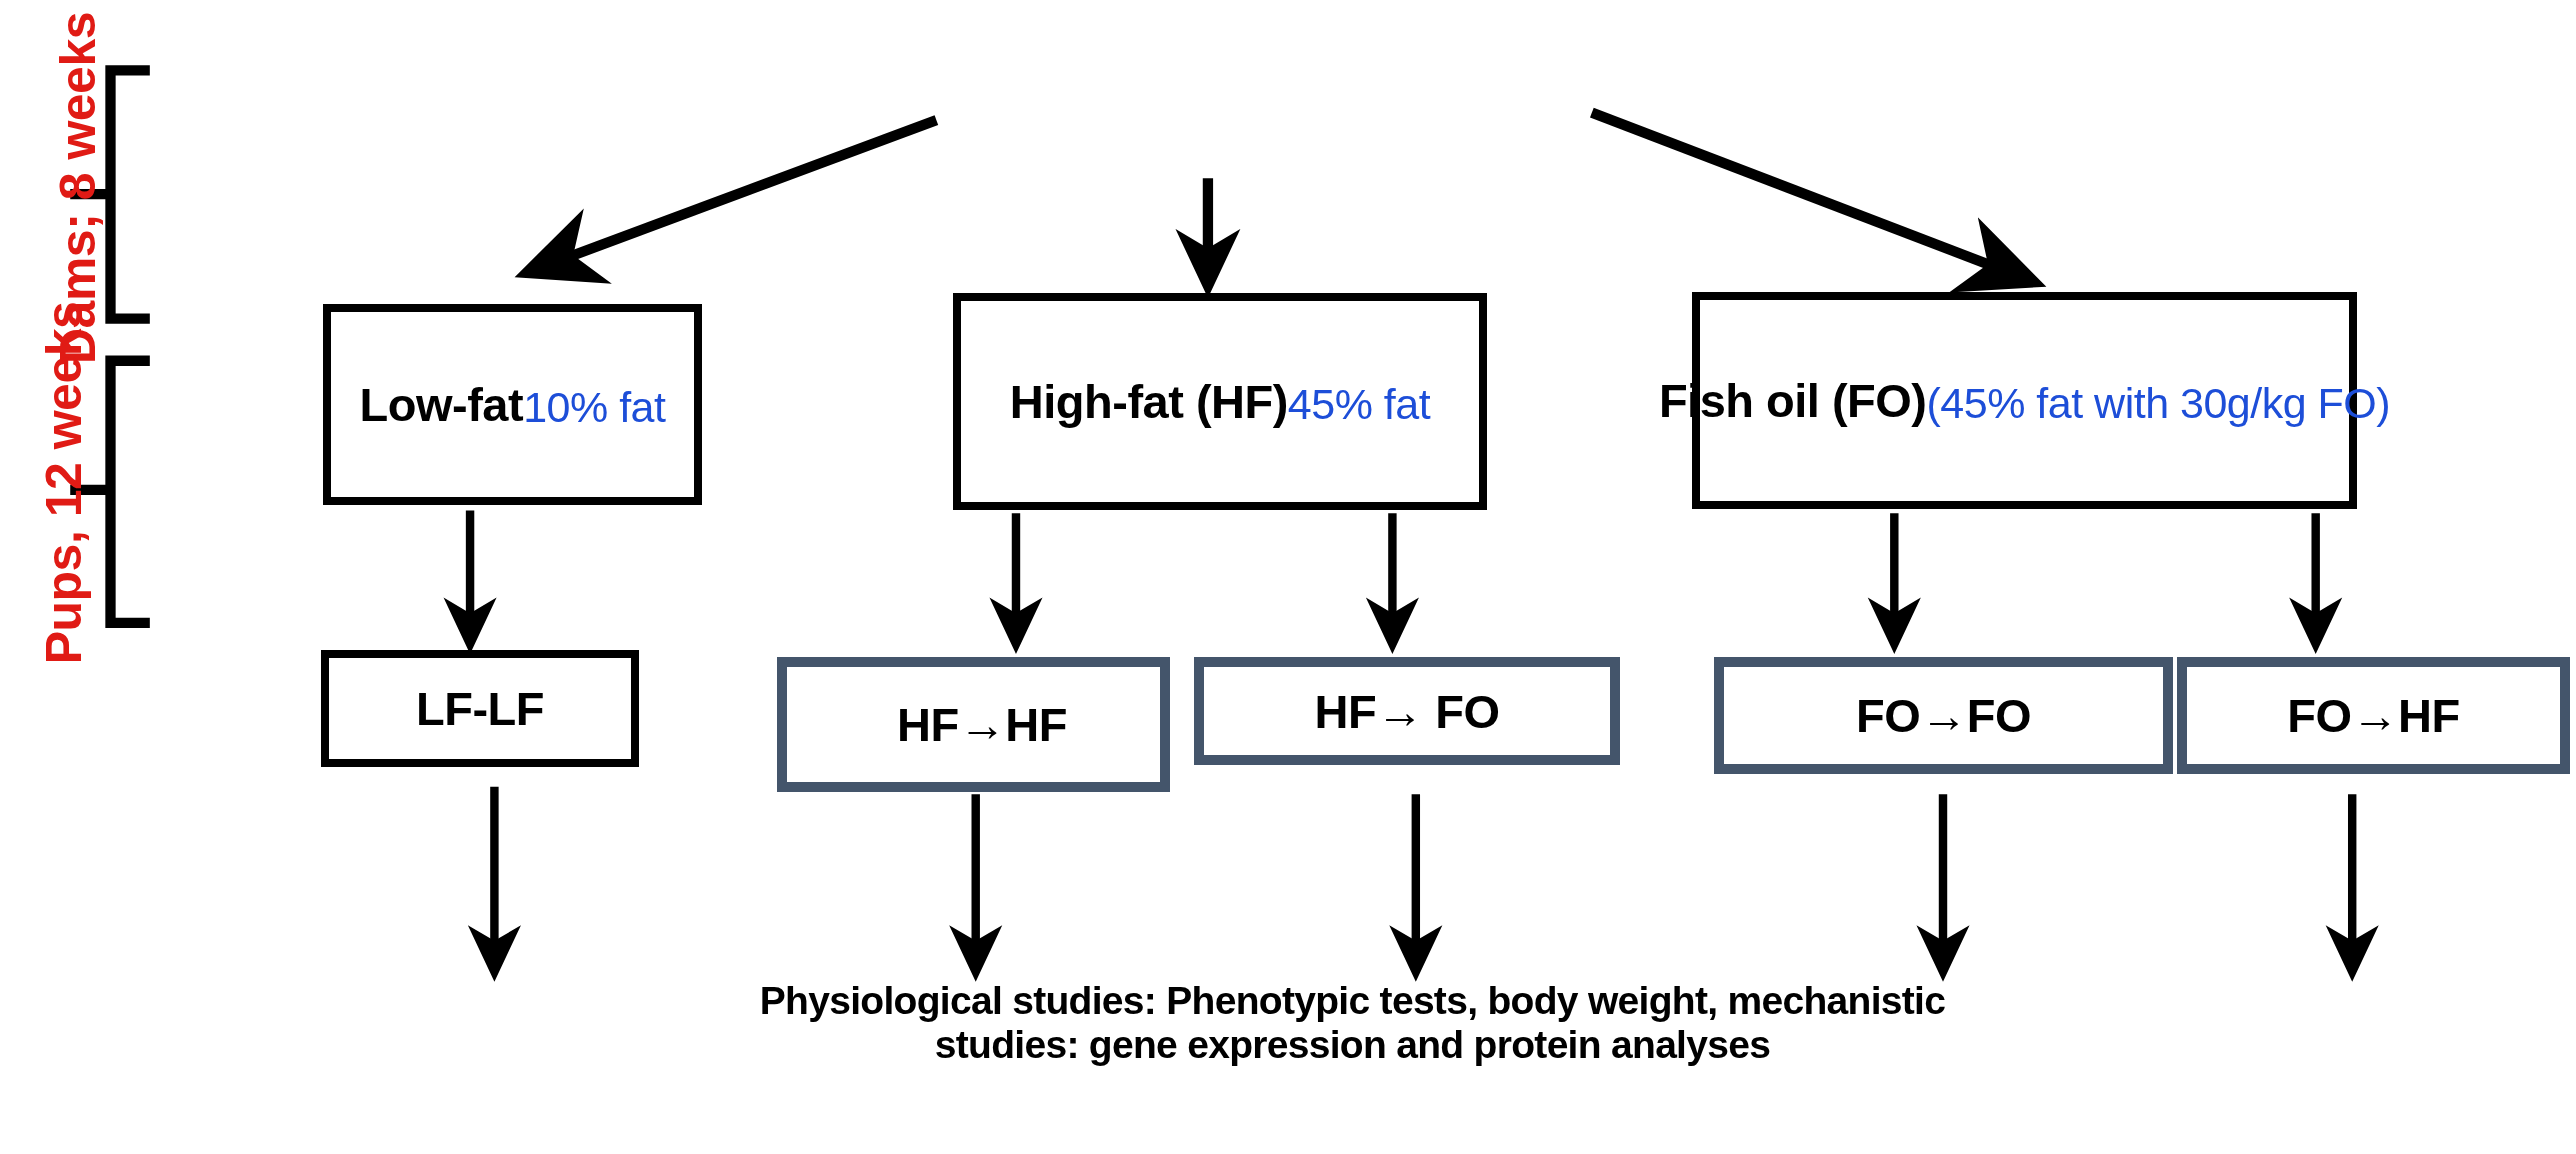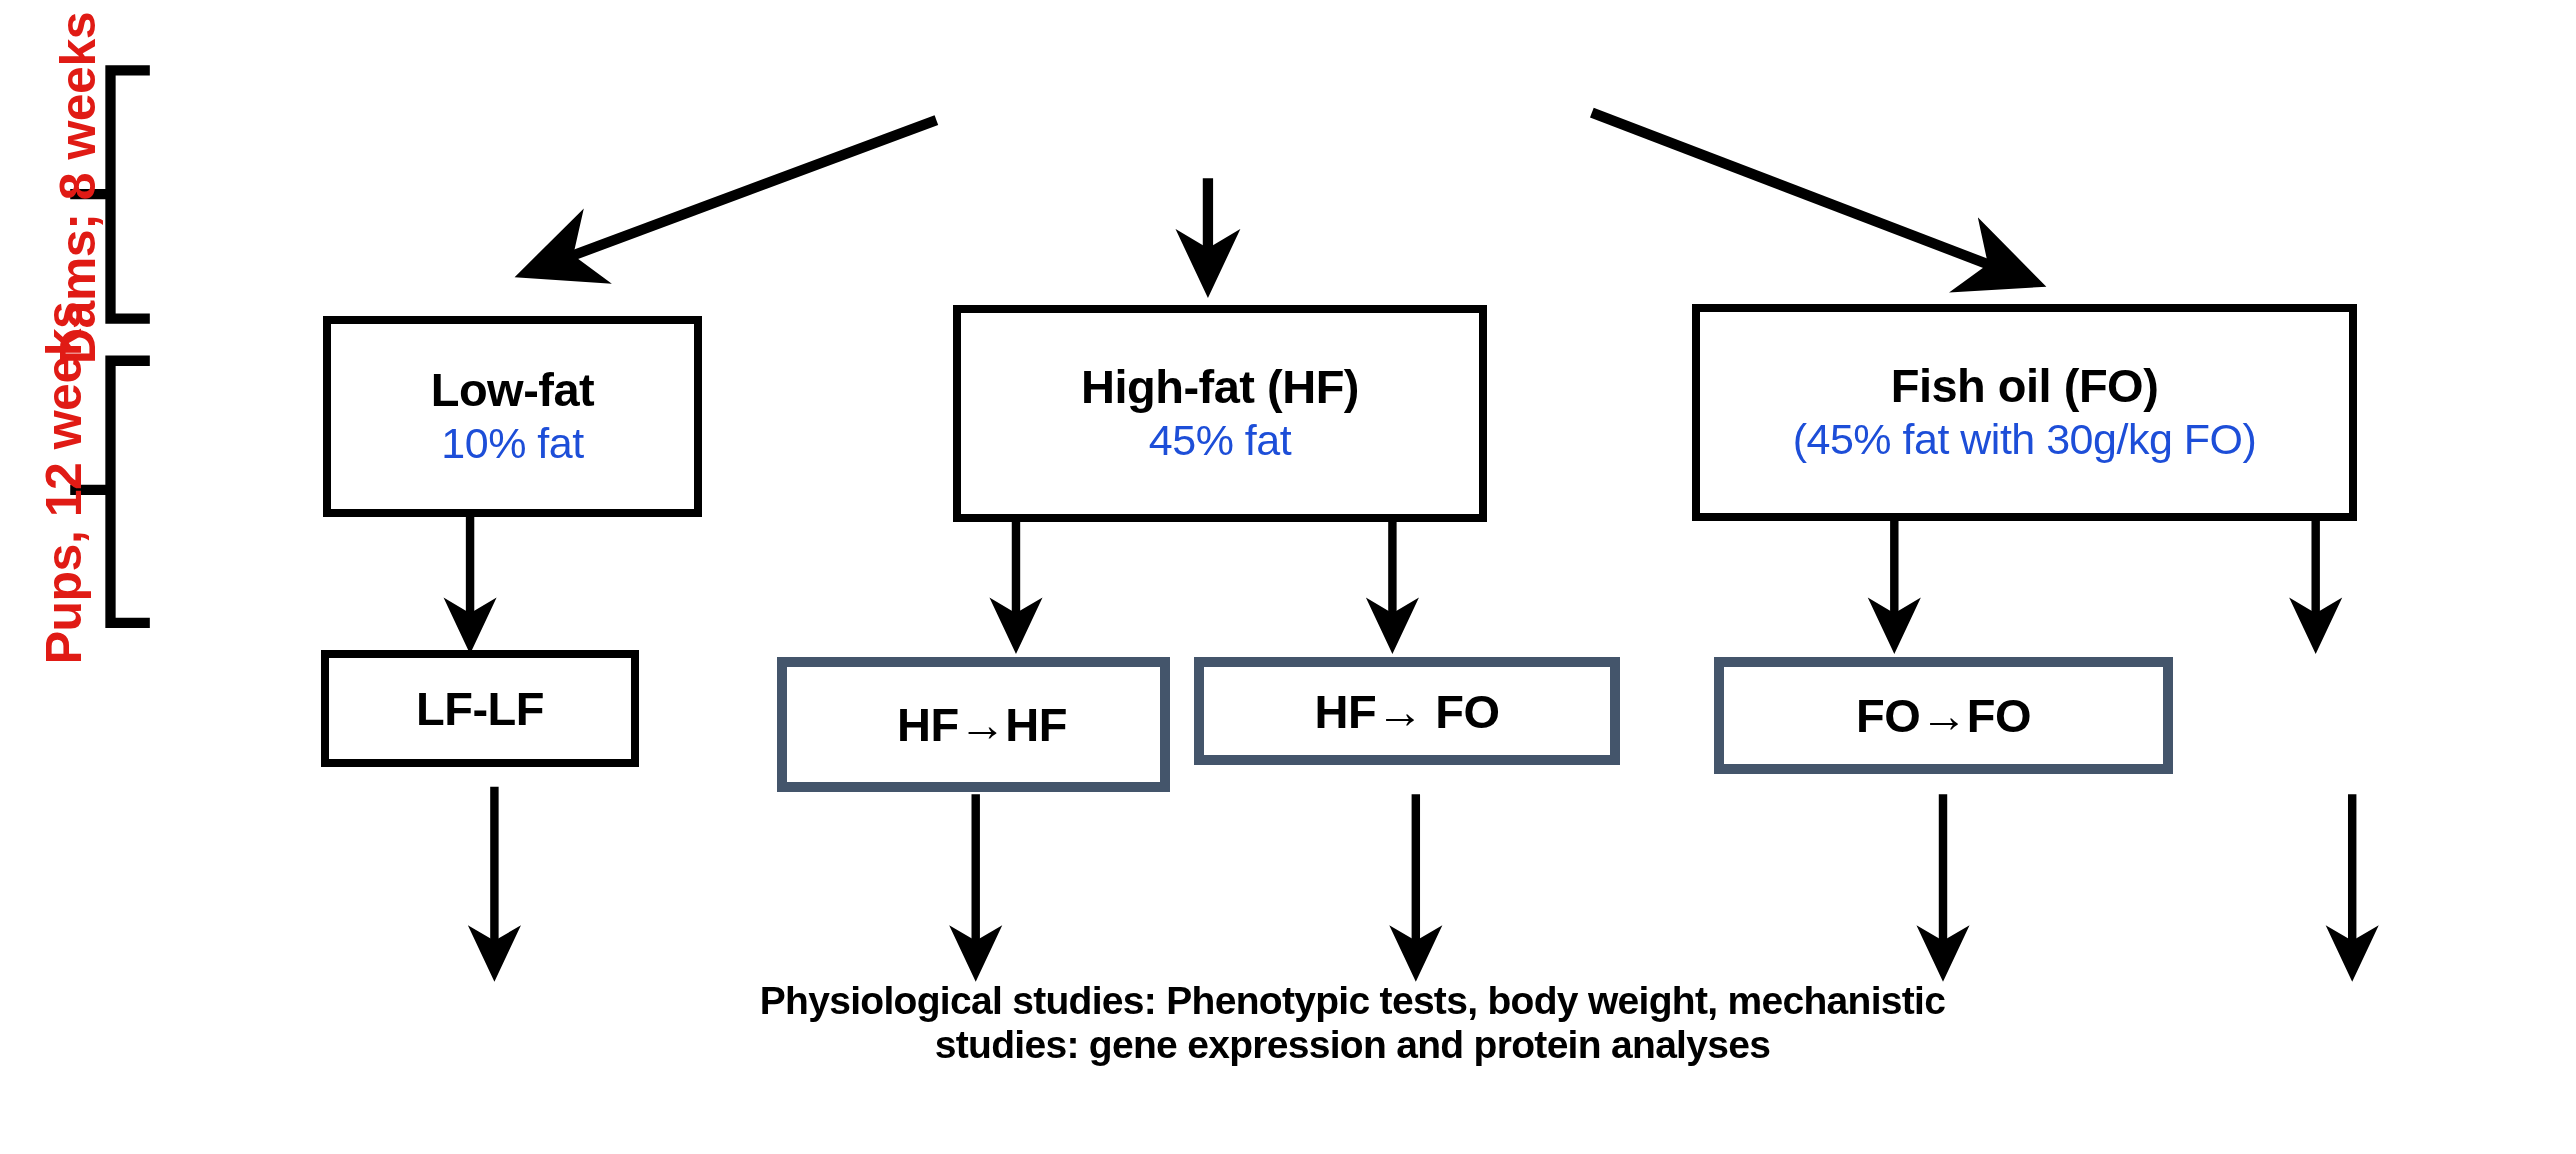--- a/index.html
+++ b/index.html
@@ -32,25 +32,23 @@
     font-size: 49px;
     line-height: 1.12;
     color: #000;
     letter-spacing: -0.5px;
   }
 
   .dietbox {
     box-sizing: border-box;
     background: #ffffff;
     display: flex;
-    flex-direction: column;
     align-items: center;
     justify-content: center;
     border: 8.4px solid #000000;
-    margin-top: 12px;
   }
   .dietbox .bx-title {
     font-weight: bold;
     font-size: 47px;
     line-height: 1.05;
     color: #000;
     white-space: nowrap;
     letter-spacing: -0.5px;
   }
   .dietbox .bx-sub {
@@ -183,20 +181,23 @@
   </div>
 
   <div class="abs groupbox slate-edge" style="left: 1194px; top: 657px; width: 426px; height: 108px; border-color: rgb(68, 85, 107);">
     <span>HF→ FO</span>
   </div>
 
   <div class="abs groupbox slate-edge" style="left: 1714px; top: 657px; width: 459px; height: 117px; border-color: rgb(68, 85, 107);">
     <span>FO→FO</span>
   </div>
 
+  <div class="abs groupbox slate-edge" style="left: 2177px; top: 657px; width: 393px; height: 117px; border-color: rgb(68, 85, 107);">
+    <span>FO→HF</span>
+  </div>
 
   <div class="abs outcome" style="left:215px; top:979px; width:2275px;">
     <div>Physiological studies: Phenotypic tests, body weight, mechanistic</div>
     <div>studies: gene expression and protein analyses</div>
   </div>
 
 </div>
 
 
 </body></html>

